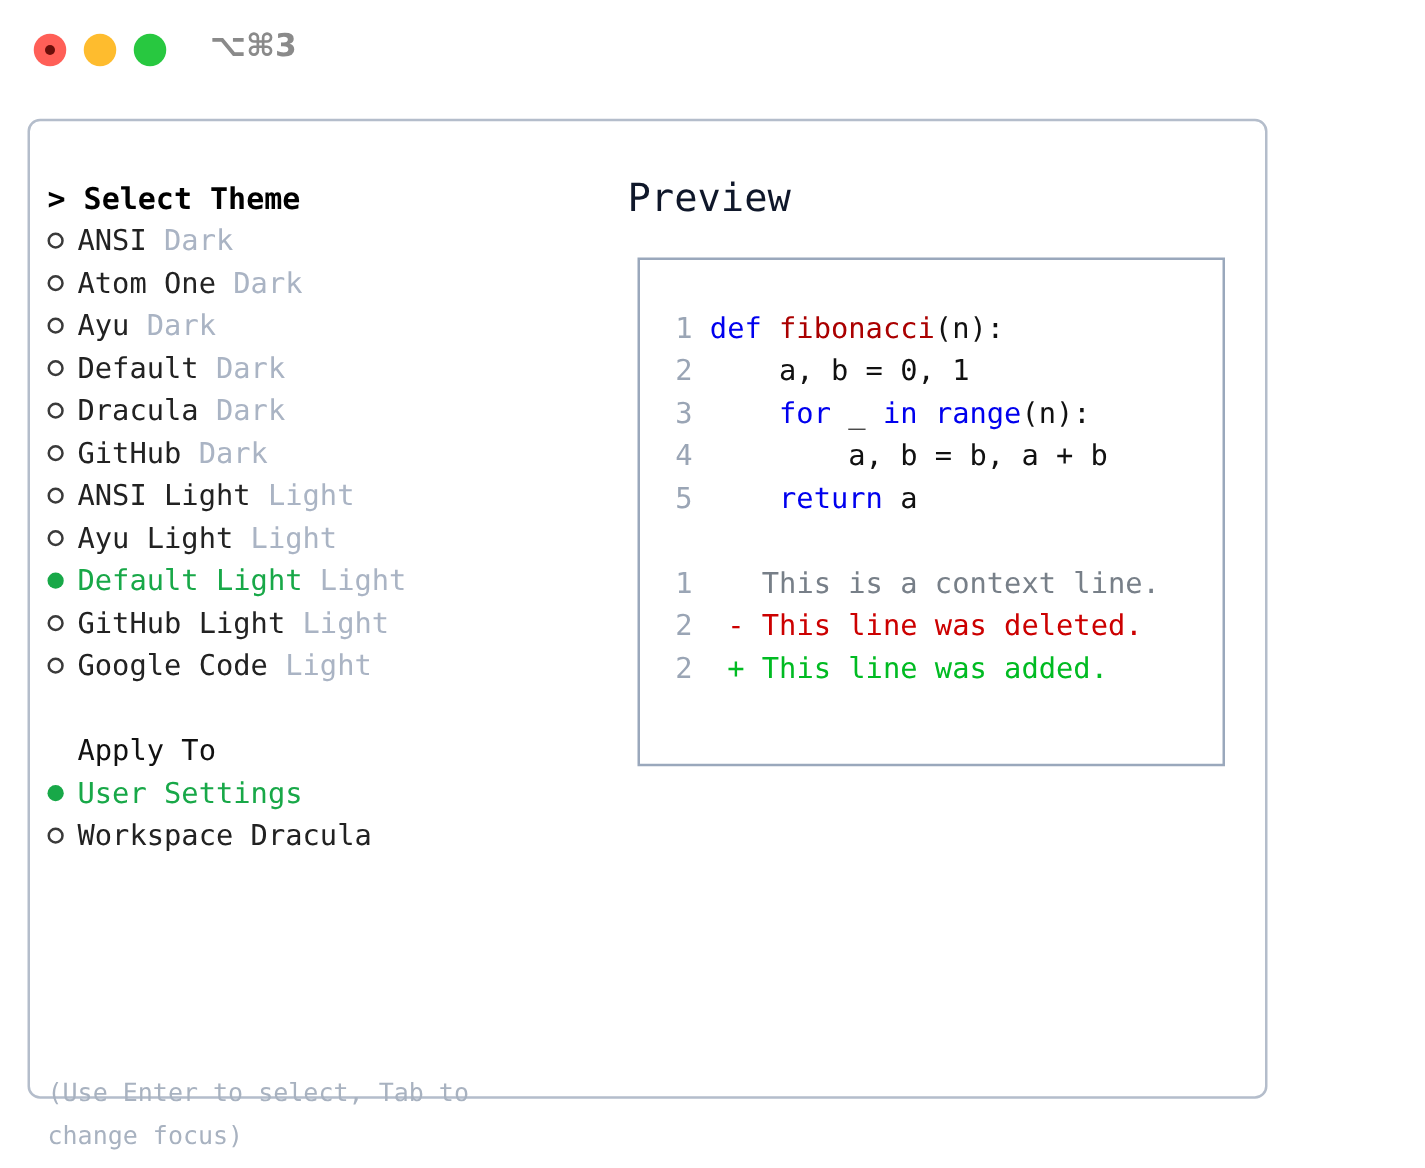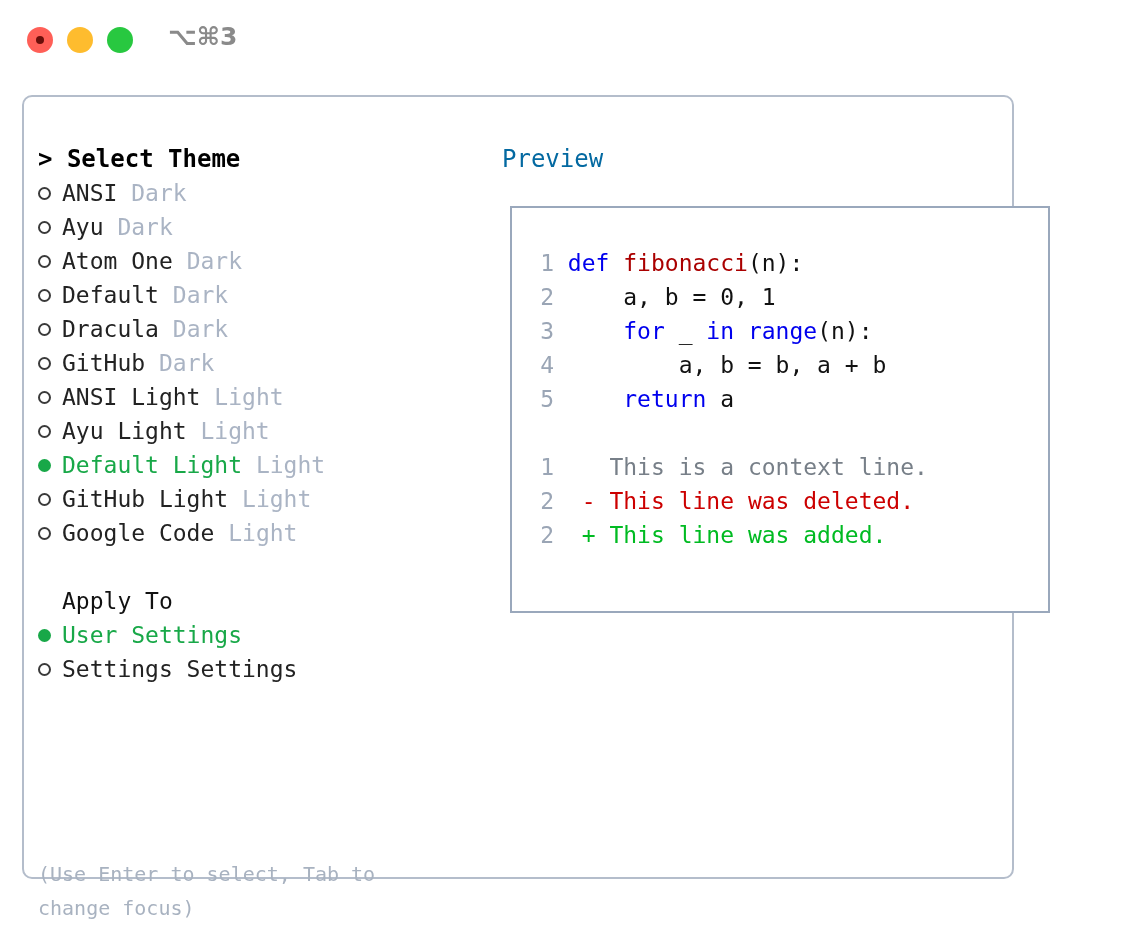--- a/index.html
+++ b/index.html
@@ -132,30 +132,30 @@
   }
 
   
   #right-col {
     position: absolute;
     left: 478px;
     top: 45px;
     width: 500px;
   }
   #preview-title {
-    font-size: 24px;
-    line-height: 34px;
-    color: #0369a1;
+    font-size: 31px;
+    line-height: 34px;
+    color: #0f172a;
     white-space: pre;
   }
   #preview-box {
     position: absolute;
     left: 8px;
     top: 64px;
-    width: 540px;
+    width: 470px;
     height: 407px;
     border: 2px solid #9aa8bc;
     background: #ffffff;
     box-sizing: border-box;
   }
   #code {
     position: absolute;
     left: 16px;
     top: 38px;
     font-size: 23px;
@@ -188,36 +188,36 @@
     <div class="traffic" id="tl-max"></div>
     <div id="shortcut">⌥⌘3</div>
   </div>
 
   <div id="dialog">
 
     <div id="left-col">
       <div class="row hdr">&gt; Select Theme</div>
       <div id="theme-items">
           <div class="row"><span class="bullet"><span class="bullet-dot dot-empty"></span></span><span class="label">ANSI</span> <span class="badge">Dark</span></div>
+          <div class="row"><span class="bullet"><span class="bullet-dot dot-empty"></span></span><span class="label">Atom One</span> <span class="badge">Dark</span></div>
           <div class="row"><span class="bullet"><span class="bullet-dot dot-empty"></span></span><span class="label">Ayu</span> <span class="badge">Dark</span></div>
-          <div class="row"><span class="bullet"><span class="bullet-dot dot-empty"></span></span><span class="label">Atom One</span> <span class="badge">Dark</span></div>
           <div class="row"><span class="bullet"><span class="bullet-dot dot-empty"></span></span><span class="label">Default</span> <span class="badge">Dark</span></div>
           <div class="row"><span class="bullet"><span class="bullet-dot dot-empty"></span></span><span class="label">Dracula</span> <span class="badge">Dark</span></div>
           <div class="row"><span class="bullet"><span class="bullet-dot dot-empty"></span></span><span class="label">GitHub</span> <span class="badge">Dark</span></div>
           <div class="row"><span class="bullet"><span class="bullet-dot dot-empty"></span></span><span class="label">ANSI Light</span> <span class="badge">Light</span></div>
           <div class="row"><span class="bullet"><span class="bullet-dot dot-empty"></span></span><span class="label">Ayu Light</span> <span class="badge">Light</span></div>
           <div class="row"><span class="bullet"><span class="bullet-dot dot-filled"></span></span><span class="label sel">Default Light</span> <span class="badge">Light</span></div>
           <div class="row"><span class="bullet"><span class="bullet-dot dot-empty"></span></span><span class="label">GitHub Light</span> <span class="badge">Light</span></div>
           <div class="row"><span class="bullet"><span class="bullet-dot dot-empty"></span></span><span class="label">Google Code</span> <span class="badge">Light</span></div>
         </div>
       <div class="spacer"></div>
       <div class="row group-label">Apply To</div>
       <div id="apply-items">
           <div class="row"><span class="bullet"><span class="bullet-dot dot-filled"></span></span><span class="label sel">User Settings</span></div>
-          <div class="row"><span class="bullet"><span class="bullet-dot dot-empty"></span></span><span class="label">Settings Settings</span></div>
+          <div class="row"><span class="bullet"><span class="bullet-dot dot-empty"></span></span><span class="label">Workspace Dracula</span></div>
         </div>
     </div>
 
     <div id="hint">(Use Enter to select, Tab to change focus)</div>
 
     <div id="right-col">
       <div id="preview-title">Preview</div>
       <div id="preview-box">
         <div id="code"><div class="cl"><span class="ln">1</span> <span class="kw">def </span><span class="fn">fibonacci</span><span class="plain">(n):</span></div><div class="cl"><span class="ln">2</span> <span class="plain">    a, b = 0, 1</span></div><div class="cl"><span class="ln">3</span> <span class="plain">    </span><span class="kw">for</span><span class="plain"> _ </span><span class="kw">in</span><span class="plain"> </span><span class="kw">range</span><span class="plain">(n):</span></div><div class="cl"><span class="ln">4</span> <span class="plain">        a, b = b, a + b</span></div><div class="cl"><span class="ln">5</span> <span class="plain">    </span><span class="kw">return</span><span class="plain"> a</span></div><div class="blank"></div><div class="cl"><span class="ln">1</span>  <span class="ctx">  </span><span class="ctx">This is a context line.</span></div><div class="cl"><span class="ln">2</span>  <span class="del">- </span><span class="del">This line was deleted.</span></div><div class="cl"><span class="ln">2</span>  <span class="add">+ </span><span class="add">This line was added.</span></div></div>
       </div>

